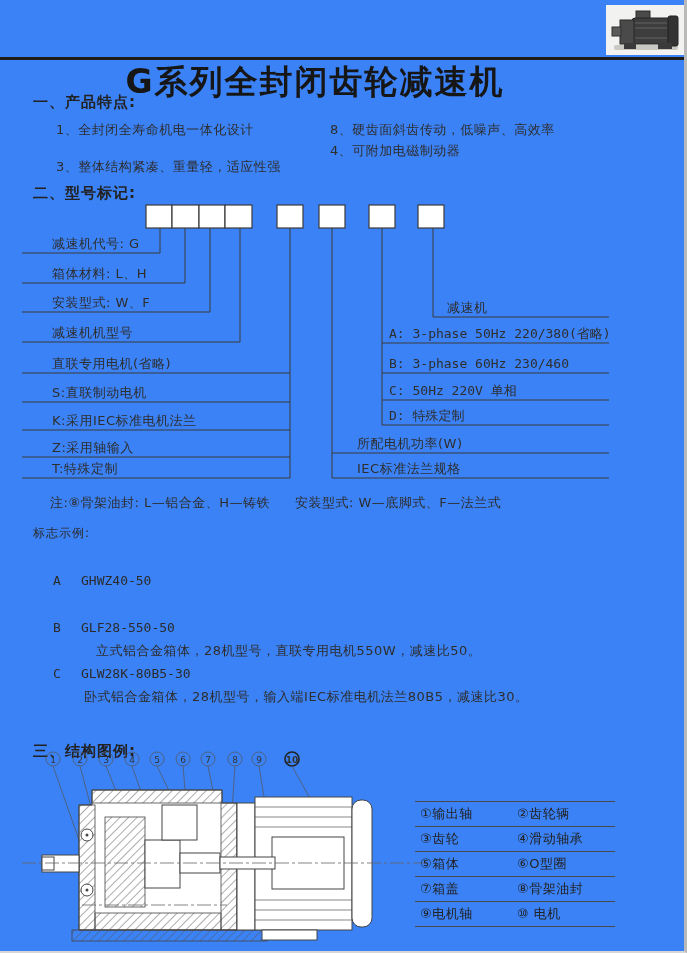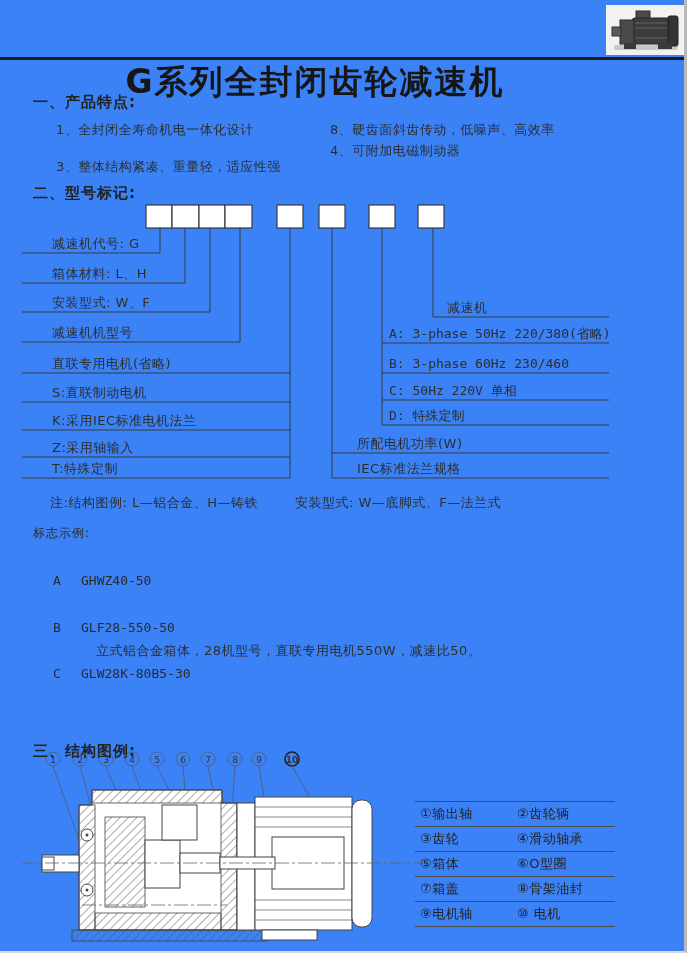--- a/index.html
+++ b/index.html
@@ -150,40 +150,41 @@
 
     <text x="447" y="109">减速机</text>
     <text x="389" y="135" class="mono-t">A: 3-phase 50Hz 220/380(省略)</text>
     <text x="389" y="165" class="mono-t">B: 3-phase 60Hz 230/460</text>
     <text x="389" y="192" class="mono-t">C: 50Hz 220V 单相</text>
     <text x="389" y="217" class="mono-t">D: 特殊定制</text>
     <text x="357" y="245">所配电机功率(W)</text>
     <text x="357" y="270">IEC标准法兰规格</text>
   </svg>
 
-  <div class="abs body-text note-left">注:结构图例: L—铝合金、H—铸铁</div>
+  <div class="abs body-text note-left">注:⑧骨架油封: L—铝合金、H—铸铁</div>
   <div class="abs body-text note-right">安装型式: W—底脚式、F—法兰式</div>
 
   <div class="abs h-examples">标志示例:</div>
 
   <div class="abs ex-row exA">
     <span class="ex-key mono">A</span>
     <span class="mono">GHWZ40-50</span>
   </div>
 
   <div class="abs ex-row exB">
     <span class="ex-key mono">B</span>
     <span class="mono">GLF28-550-50</span>
   </div>
   <div class="abs body-text exBd">立式铝合金箱体，28机型号，直联专用电机550W，减速比50。</div>
 
   <div class="abs ex-row exC">
     <span class="ex-key mono">C</span>
     <span class="mono">GLW28K-80B5-30</span>
   </div>
+  <div class="abs body-text exCd">卧式铝合金箱体，28机型号，输入端IEC标准电机法兰80B5，减速比30。</div>
 
   <div class="abs sec-heading h-structure">三、结构图例:</div>
 
   <svg class="abs draw-svg" width="410" height="205" viewBox="0 0 410 205">
     <defs>
       <pattern id="hatch" width="6" height="6" patternTransform="rotate(45)" patternUnits="userSpaceOnUse">
         <line x1="0" y1="0" x2="0" y2="6" stroke="#5a5a5a" stroke-width="1"></line>
       </pattern>
     </defs>
 

